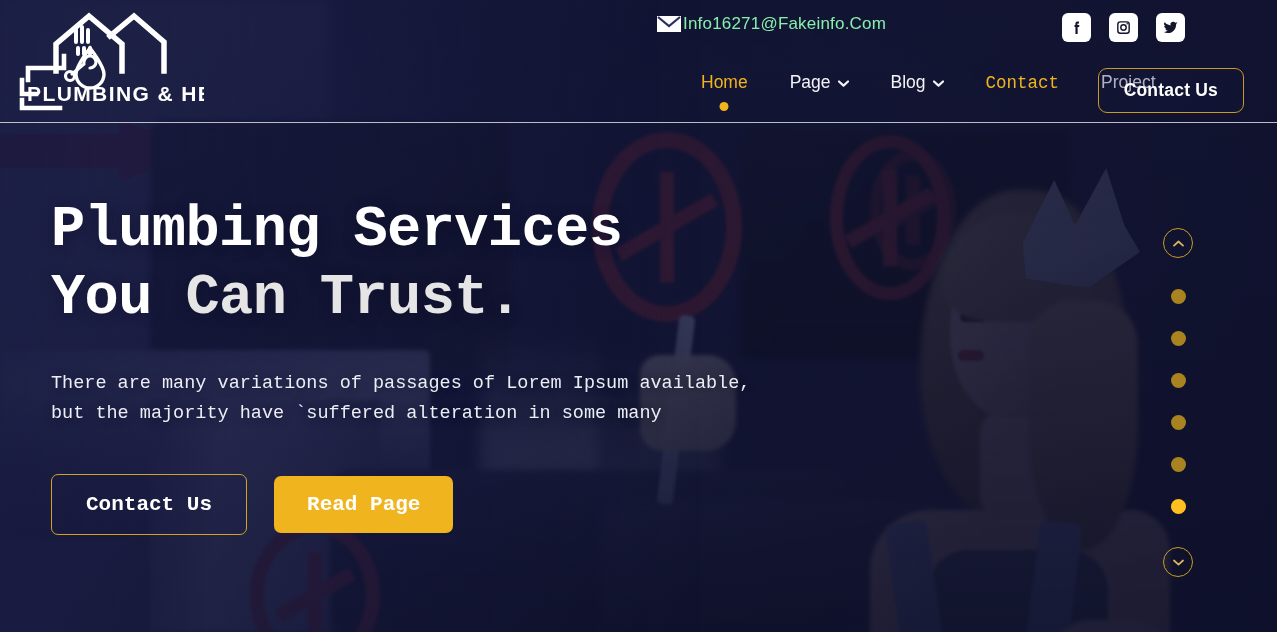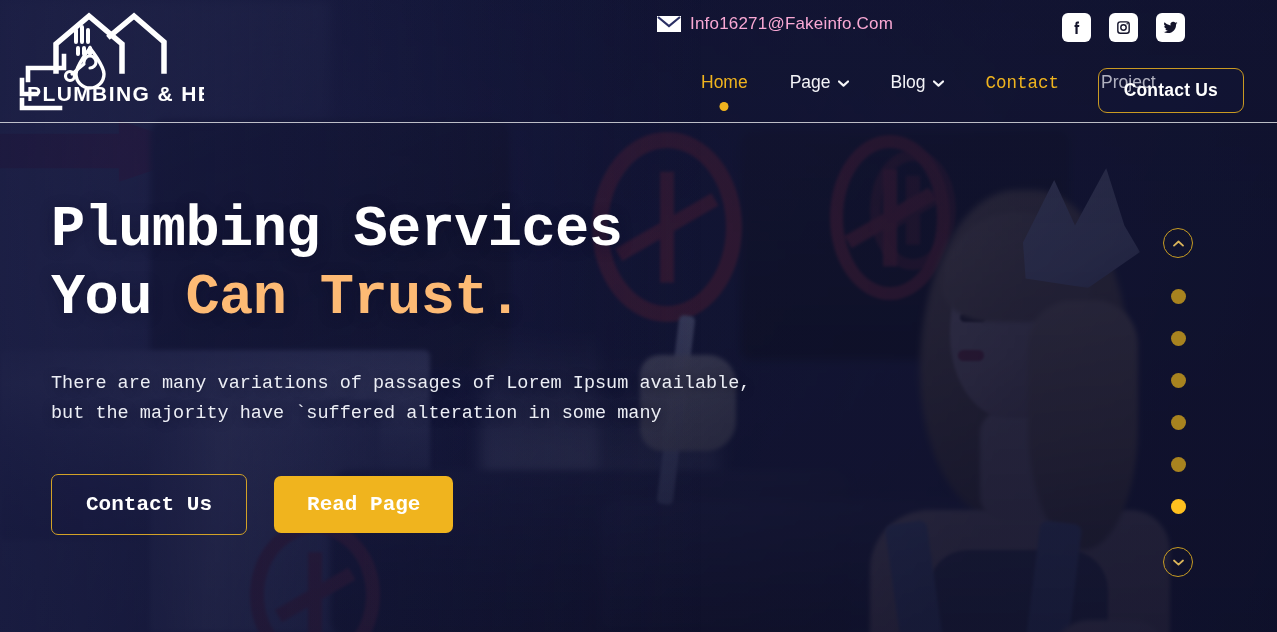--- a/index.html
+++ b/index.html
@@ -197,22 +197,22 @@
   }
 
   
   #header { position:absolute; left:0; top:0; width:1277px; height:123px; z-index:20; }
 
   .logo { position:absolute; left:14px; top:8px; width:190px; height:108px; }
   .logo svg { display:block; width:190px; height:108px; }
 
   .topbar-mail {
     position:absolute; left:656px; top:14px;
-    display:flex; align-items:flex-start; gap:8px;
-    color:#f9a8d4; font-size:17px; letter-spacing:.2px;
+    display:flex; align-items:flex-start; gap:1px;
+    color:#86efac; font-size:17px; letter-spacing:.2px;
   }
   .mail-ico { width:26px; height:20px; display:block; }
 
   .socials { position:absolute; right:92px; top:13px; display:flex; gap:18px; }
   .soc {
     width:29px; height:29px; border-radius:6px; background:#ffffff;
     display:flex; align-items:center; justify-content:center;
   }
   .soc svg { width:17px; height:17px; fill:#14142b; display:block; }
 
@@ -242,21 +242,21 @@
     position:absolute; left:0; top:122px; width:1277px; height:1.4px;
     background:rgba(255,255,255,.72);
   }
 
   
   #hero-content { position:absolute; left:51px; top:196px; z-index:15; width:700px;font-family:Liberation Mono, monospace; }
   .h1 {
     color:#ffffff; font-size:57px; font-weight:700; line-height:1.2;
     letter-spacing:-.6px; text-shadow:0 2px 14px rgba(10,12,35,.45);
   }
-  .h1 .gold { color:#fdba74; }
+  .h1 .gold { color:#e5e5e5; }
   .lead {
     margin-top:36px;
     color:#eceef5; font-size:18.5px; line-height:1.63; font-weight:400;
     text-shadow:0 1px 8px rgba(10,12,35,.55);
   }
   .cta-row { margin-top:45px; display:flex; gap:27px; align-items:center; }
   .btn-outline {
     padding:18px 34px; border:1.6px solid #d2a227; border-radius:7px;
     color:#ffffff; font-size:21px; font-weight:700;
     background:rgba(25,28,66,.12); cursor:pointer; white-space:nowrap;

